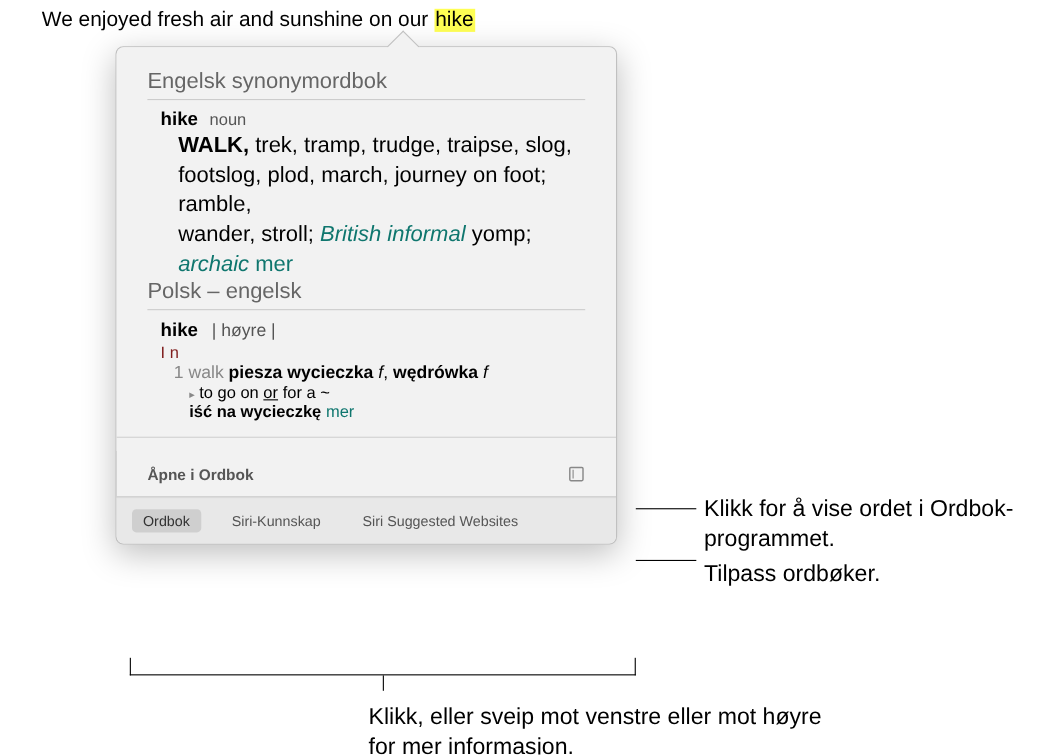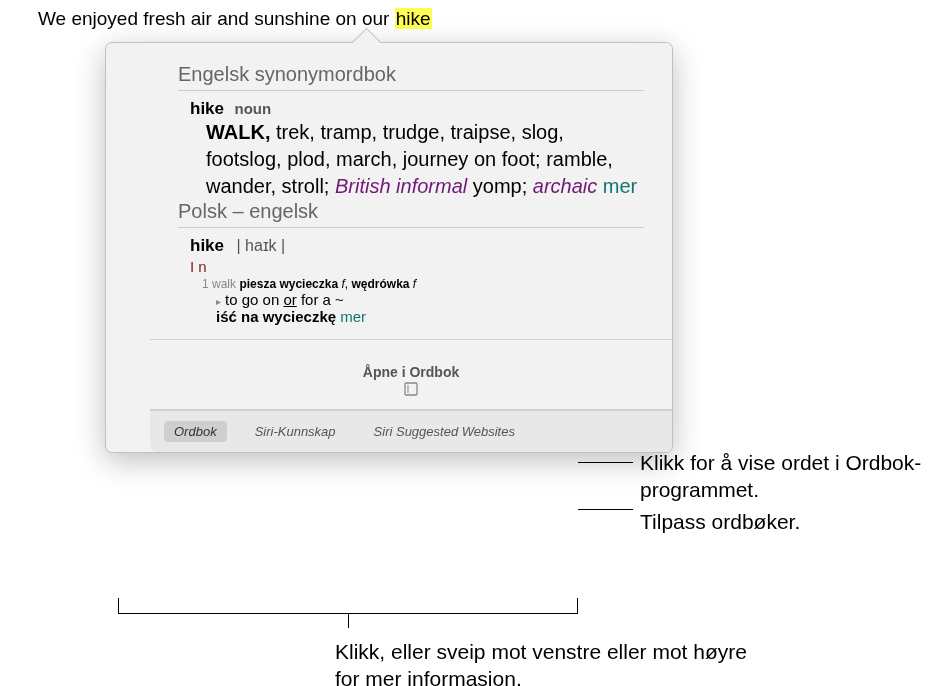--- a/index.html
+++ b/index.html
@@ -18,26 +18,25 @@
       color: #000000;
     }
     .highlight {
       background: #ffff54;
       padding: 0 1px;
     }
     .popover {
       position: absolute;
       top: 42px;
       left: 105px;
-      width: 568px;
+      width: 456px;
       background: #f2f2f2;
       border: 1px solid #c0c0c0;
       border-radius: 7px;
       box-shadow: 0 8px 30px rgba(0,0,0,0.25);
-      padding-left: 44px;
     }
     .popover::before {
       content: "";
       position: absolute;
       top: -11px;
       left: 250px;
       width: 20px;
       height: 20px;
       background: #f2f2f2;
       border-left: 1px solid #c0c0c0;
@@ -61,83 +60,81 @@
       margin-bottom: 8px;
     }
     .entry-word {
       font-size: 17px;
       font-weight: 600;
       color: #000;
       margin-left: 12px;
     }
     .pos {
       font-size: 15px;
-      font-weight: 700;
+      font-weight: 400;
       color: #555;
       margin-left: 6px;
       text-align: center;
     }
     .example {
       font-style: italic;
       font-size: 15px;
       color: #555;
       margin-left: 28px;
       margin-top: 2px;
     }
     .synonyms {
       font-size: 20px;
       color: #000;
       margin-left: 28px;
       line-height: 1.35;
     }
-    .synonyms .label-italic { font-style: italic; color: #701a75; }
+    .synonyms .label-italic { font-style: italic; color: #0f766e; }
     .more-link { color: #0f766e; }
     .section2 { }
     .pron {
       font-size: 16px;
       color: #555;
       margin-left: 8px;
     }
     .roman { color: #7f1d1d; margin-left: 12px; font-size: 15px; margin-top: 2px; }
-    .defline { margin-left: 24px; font-size: 12px; color: #000; margin-top: 2px; }
+    .defline { margin-left: 24px; font-size: 16px; color: #000; margin-top: 2px; }
     .defnum { color: #888; }
     .trans { font-weight: 600; }
     .fem { font-style: italic; font-weight: 400; }
     .subline { margin-left: 38px; font-size: 15px; color: #000; }
     .triangle { color: #888; font-size: 10px; margin-right: 4px; }
     .or-underline { text-decoration: underline; }
     .divider { border-top: 1px solid #d0d0d0; margin: 14px -28px 0 -28px; }
     .action-row {
       display: flex;
       justify-content: space-between;
       align-items: center;
       padding: 12px 28px;
       font-size: 14px;
       font-weight: 600;
       color: #555;
       border-bottom: 1px solid #d0d0d0;
-      flex-direction: column;
     }
     .action-row:last-of-type { border-bottom: none; }
     .icon-box {
       width: 17px;
       height: 17px;
       display: flex;
       align-items: center;
       justify-content: center;
     }
     .bottom-bar {
       background: #e8e8e8;
       padding: 10px 14px;
       border-top: 1px solid #d0d0d0;
       display: flex;
       gap: 18px;
       align-items: center;
       border-radius: 0 0 7px 7px;
-      font-style: italic;
     }
     .tab-btn {
       font-size: 13px;
       color: #555;
       padding: 3px 10px;
       border-radius: 4px;
       cursor: pointer;
     }
     .tab-btn.active {
       background: #cfcfcf;
@@ -187,21 +184,21 @@
       <b>WALK,</b><span> trek, tramp, trudge, traipse, slog,</span><br>
       <span>footslog, plod, march, journey on foot; ramble,</span><br>
       <span>wander, stroll; </span><span class="label-italic">British informal</span><span> yomp; </span><span class="label-italic">archaic</span><span class="more-link"> mer</span>
     </div>
 
     <div class="section2">
       <div class="section-title">Polsk – engelsk</div>
       <div class="title-underline"></div>
       <div>
         <span class="entry-word">hike</span>
-        <span class="pron">| haɪk |</span>
+        <span class="pron">| høyre |</span>
       </div>
       <div class="roman"><span>I</span><span> n</span></div>
       <div class="defline">
         <span class="defnum">1</span><span style="color:#888"> walk </span><span class="trans">piesza wycieczka</span><span class="fem"> f</span><span>, </span><span class="trans">wędrówka</span><span class="fem"> f</span>
       </div>
       <div class="subline">
         <span class="triangle">▸</span><span>to go on </span><span class="or-underline">or</span><span> for a ~</span>
       </div>
       <div class="subline">
         <b>iść na wycieczkę</b><span class="more-link"> mer</span>

